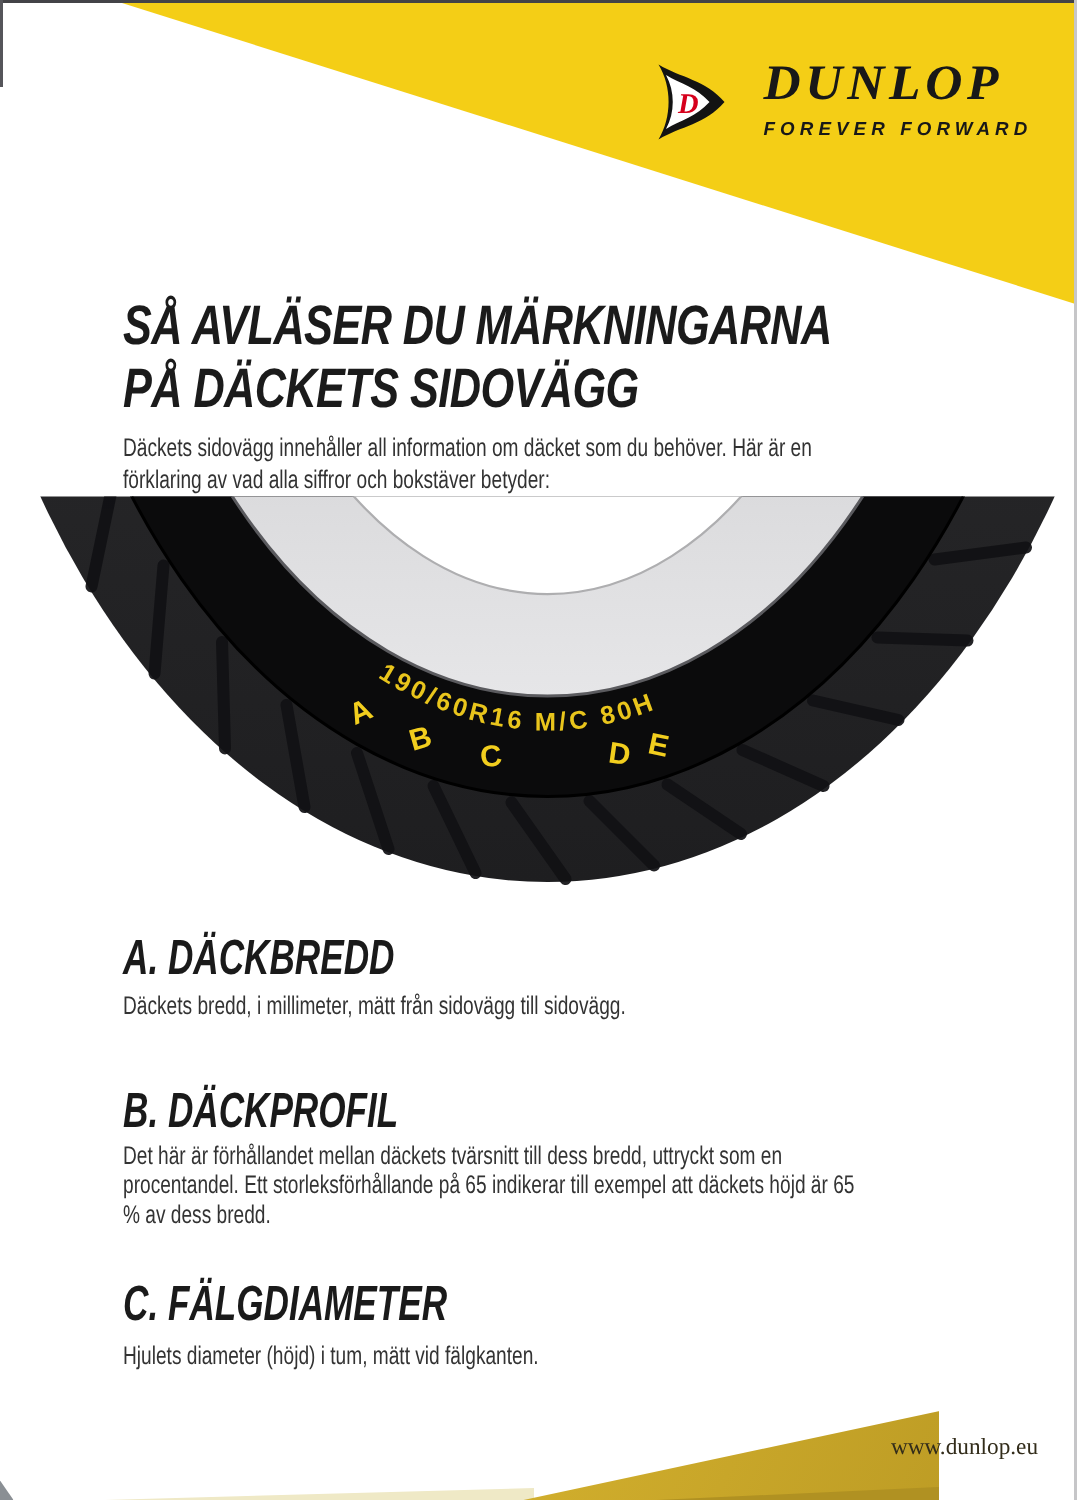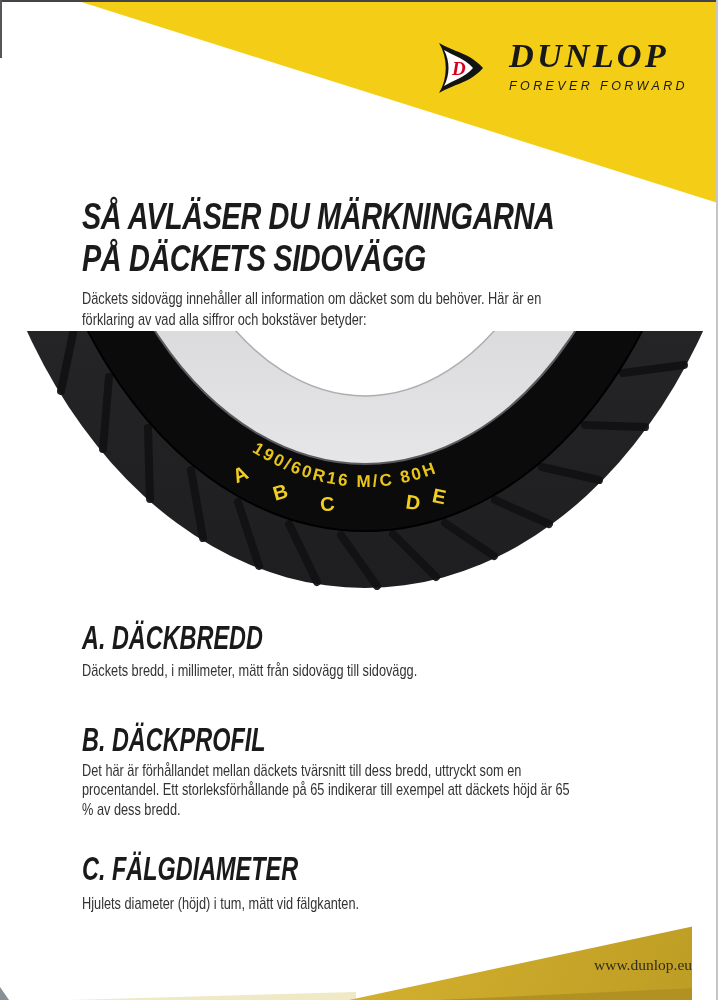--- a/index.html
+++ b/index.html
@@ -17,21 +17,21 @@
   }
   .logo{position:absolute;left:437px;top:40px;display:flex;align-items:flex-start;}
   .logo-flag{width:48px;height:56px;}
   .logo-texts{margin-left:24px;}
   .logo-word{
     font-family:"Liberation Serif",serif;font-weight:900;font-style:italic;
     font-size:33px;letter-spacing:3px;color:#181818;line-height:1;
     transform:scaleX(1.04);transform-origin:left top;white-space:nowrap;
   }
   .logo-tagline{
-    font-family:"Liberation Sans",sans-serif;font-weight:400;font-style:italic;
+    font-family:"Liberation Sans",sans-serif;font-weight:700;font-style:italic;
     font-size:12.5px;letter-spacing:3.4px;color:#181818;margin-top:6px;white-space:nowrap;
   }
   .page-top-line{position:absolute;left:0;top:0;width:718px;height:2px;background:#434347;z-index:9;}
   .page-left-sliver{position:absolute;left:0;top:0;width:2px;height:58px;background:#55555a;z-index:9;}
   .page-right-line{position:absolute;right:0;top:0;width:2px;height:1000px;background:#c6c6c8;z-index:9;}
   .corner-sliver{
     position:absolute;left:0;bottom:0;width:9px;height:13px;background:#8a8f94;
     clip-path:polygon(0 0,100% 100%,0 100%);z-index:9;
   }
   
@@ -61,21 +61,21 @@
     font-size:17px;line-height:19.4px;color:#333333;white-space:pre-line;
     transform:scaleX(0.75);transform-origin:left top;
   }
   #sec-a-heading{top:618px;}
   #sec-a-body{top:661px;}
   #sec-b-heading{top:720px;}
   #sec-b-body{top:761px;}
   #sec-c-heading{top:849px;}
   #sec-c-body{top:894px;}
   
-  .footer{position:absolute;left:0;top:915px;width:692px;height:85px;}
+  .footer{position:absolute;left:0;top:915px;width:626px;height:85px;}
   .footer-tri-main{
     position:absolute;inset:0;
     background:linear-gradient(115deg,#E7CB41 0%,#D2AF2D 55%,#BE9D25 100%);
     clip-path:polygon(349px 85px,718px 6px,718px 85px);
   }
   .footer-tri-dark{
     position:absolute;inset:0;background:#B09122;
     clip-path:polygon(438px 85px,718px 72px,718px 85px);
   }
   .footer-wedge-pale{

